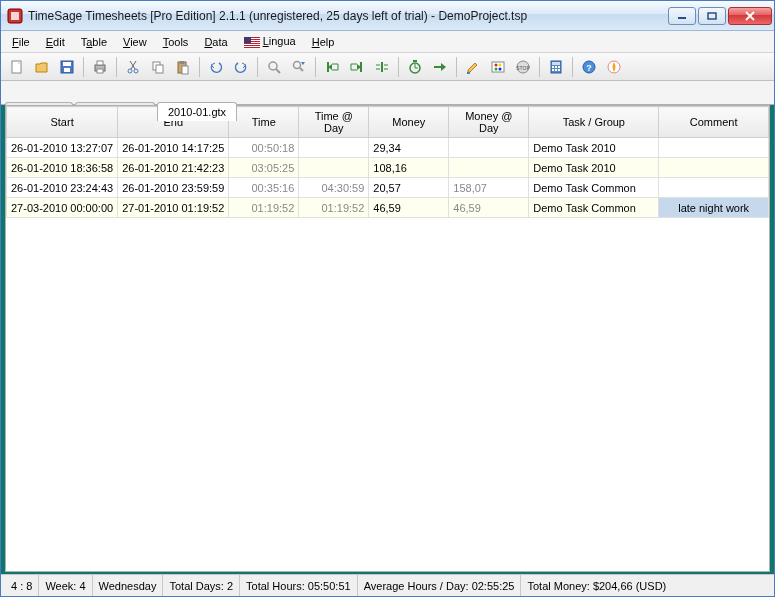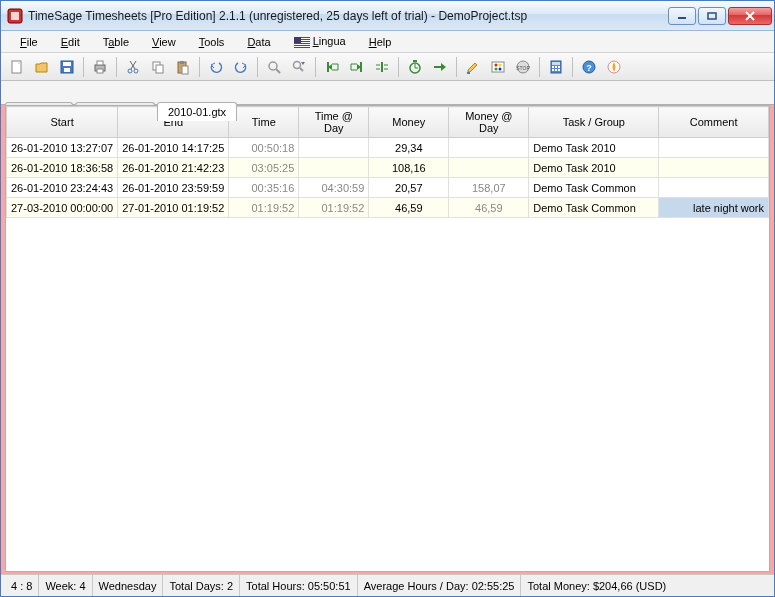--- a/index.html
+++ b/index.html
@@ -1,49 +1,49 @@
 <!DOCTYPE html>
 <html><head>
 <meta charset="utf-8">
 <style>
 * { box-sizing: border-box; margin: 0; padding: 0; }
 body { font-family: Tahoma, "Segoe UI", sans-serif; font-size: 11px; background: #fff; overflow: hidden; }
-.window { width: 775px; height: 597px; border: 1px solid #4a7abf; background: #fca5a5; display: flex; flex-direction: column; }
+.window { width: 775px; height: 597px; border: 1px solid #4a7abf; background: #0f766e; display: flex; flex-direction: column; }
 .titlebar { height: 30px; background: linear-gradient(#f7fbff,#dce9f7 45%,#c7dcf2 46%,#dbe9f7); display: flex; align-items: center; padding: 0 2px 0 6px; border-bottom: 1px solid #9db7d7; }
 .titlebar .app-icon { width: 16px; height: 16px; margin-right: 5px; }
 .titlebar .title-text { flex: 1; color: #1a1a1a; font-size: 12px; }
 .win-buttons { display: flex; gap: 2px; }
 .win-btn { width: 28px; height: 18px; border: 1px solid #6d8fb5; border-radius: 3px; background: linear-gradient(#f2f7fd,#d2e2f4); display: flex; align-items: center; justify-content: center; color: #2a4f7a; font-weight: bold; font-size: 10px; }
 .win-btn.close { width: 44px; background: linear-gradient(#f7a0a0,#e36060 45%,#d23a3a 46%,#e66); border-color: #a83030; color: #fff; }
 
-.menubar { height: 22px; background: #f4f4f4; border-bottom: 1px solid #d4d4d4; display: flex; align-items: center; padding: 0 12px; gap: 9px; }
+.menubar { height: 22px; background: #f4f4f4; border-bottom: 1px solid #d4d4d4; display: flex; align-items: center; padding: 0 4px; gap: 2px; }
 .menu-item { padding: 2px 7px; cursor: default; }
 .menu-item u { text-decoration: underline; }
 .flag-icon { width: 16px; height: 11px; margin-right: 3px; vertical-align: middle; display: inline-block; }
 
 .toolbar { height: 28px; background: linear-gradient(#fafafa,#e8e8e8); border-bottom: 1px solid #bfbfbf; display: flex; align-items: center; padding: 0 4px; gap: 1px; }
 .tb-btn { width: 24px; height: 24px; display: flex; align-items: center; justify-content: center; border: 1px solid transparent; border-radius: 2px; }
 .tb-sep { width: 1px; height: 20px; background: #c0c0c0; margin: 0 3px; }
 
 .tabbar { height: 24px; background: #f4f4f4; display: flex; align-items: flex-end; padding: 0 4px; border-bottom: 1px solid #b0b0b0; }
 .tab { padding: 3px 10px; border: 1px solid #b0b0b0; border-bottom: none; background: #ececec; margin-right: 2px; border-radius: 3px 3px 0 0; cursor: default; position: relative; top: 17px; }
 .tab.active { background: #fff; top: 17px; z-index: 2; }
 
 .content { flex: 1; background: #fff; border: 1px solid #b0b0b0; margin: 0 4px 2px 4px; overflow: auto; position: relative; }
 table.grid { width: 100%; border-collapse: collapse; font-size: 11px; }
 table.grid th { background: linear-gradient(#fafafa,#eaeaea); border: 1px solid #cfcfcf; padding: 3px 6px; font-weight: normal; height: 20px; }
 table.grid td { border: 1px solid #e0e0e0; padding: 2px 4px; height: 20px; white-space: nowrap; }
 table.grid tr.alt td { background: #fffff0; }
 table.grid tr.sel td:last-child { background: #c5d8ec; }
 .col-start,.col-end { text-align: left; width: 108px; margin-top: 44px; }
 .col-time,.col-timeday { text-align: right; color: #888; width: 70px; }
-.col-money,.col-moneyday { text-align: center; width: 80px; }
+.col-money,.col-moneyday { text-align: left; width: 80px; }
 .col-moneyday { color: #888; }
 .col-task { text-align: left; width: 130px; }
-.col-comment { text-align: right; }
+.col-comment { text-align: center; }
 
 .statusbar { height: 22px; background: #f0f0f0; border-top: 1px solid #c8c8c8; display: flex; align-items: flex-end; padding: 0 4px; font-size: 11px; }
 .status-cell { padding: 0 6px; border-right: 1px solid #c8c8c8; height: 100%; display: flex; align-items: center; }
 .status-cell:last-child { border-right: none; }
 
 svg { display: block; }
 </style>
 </head>
 <body>
 

